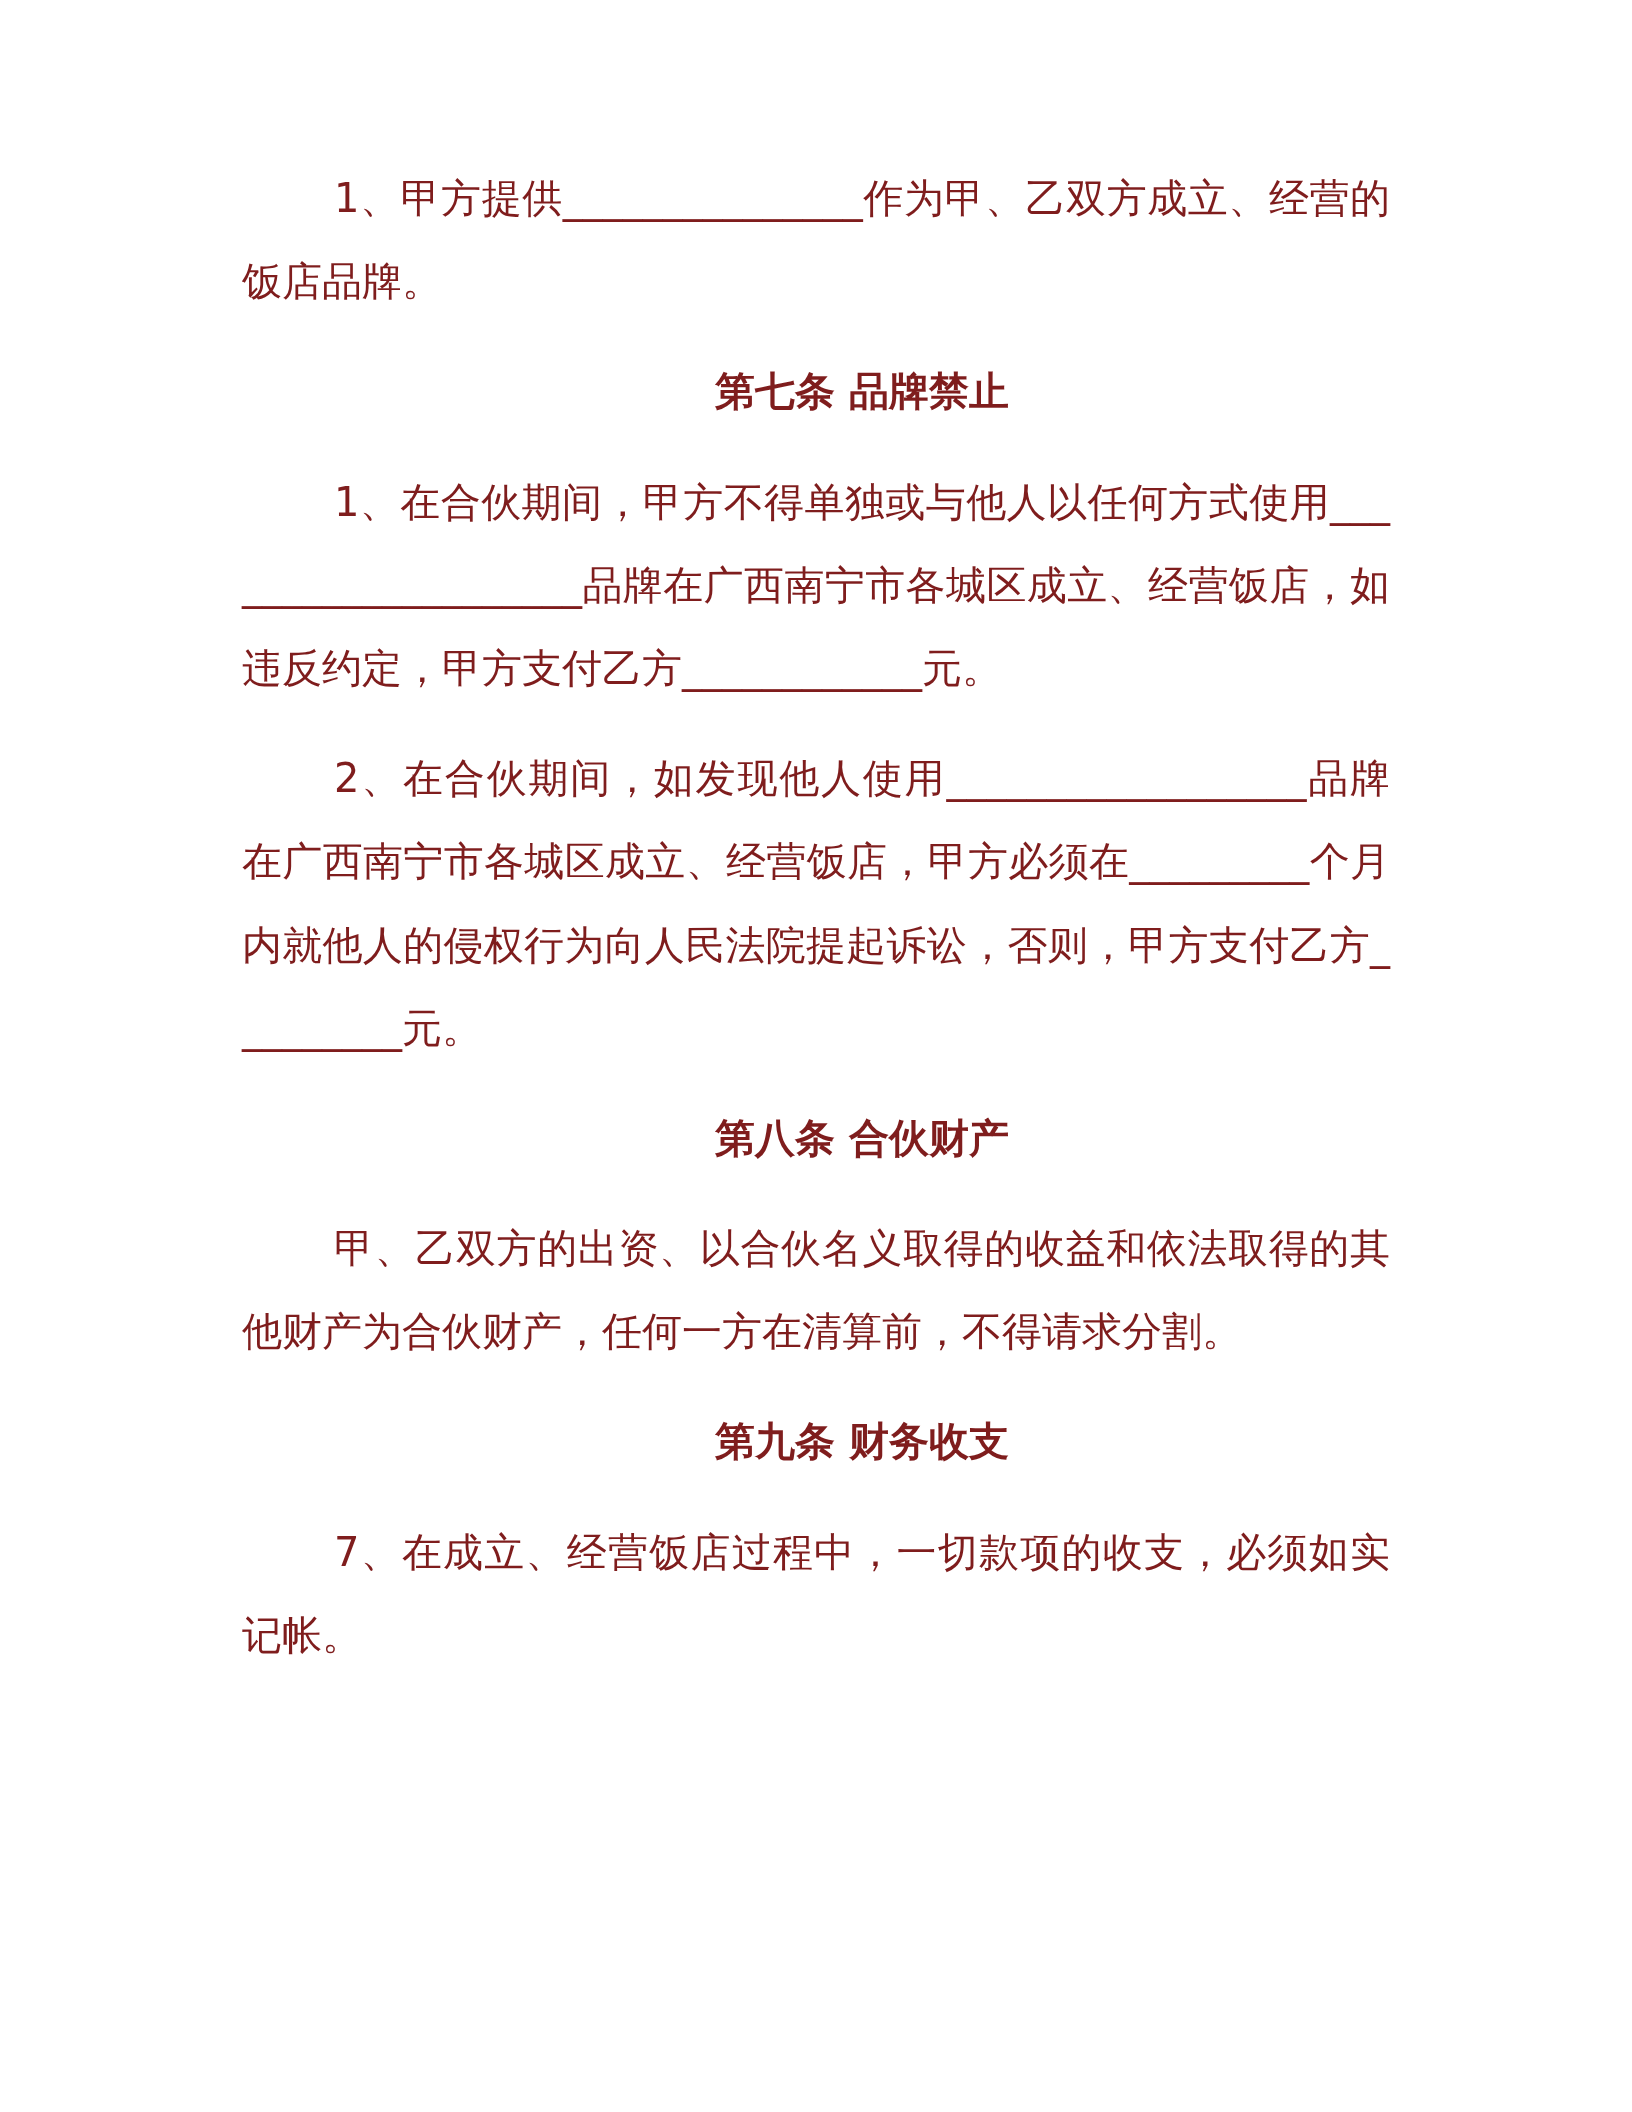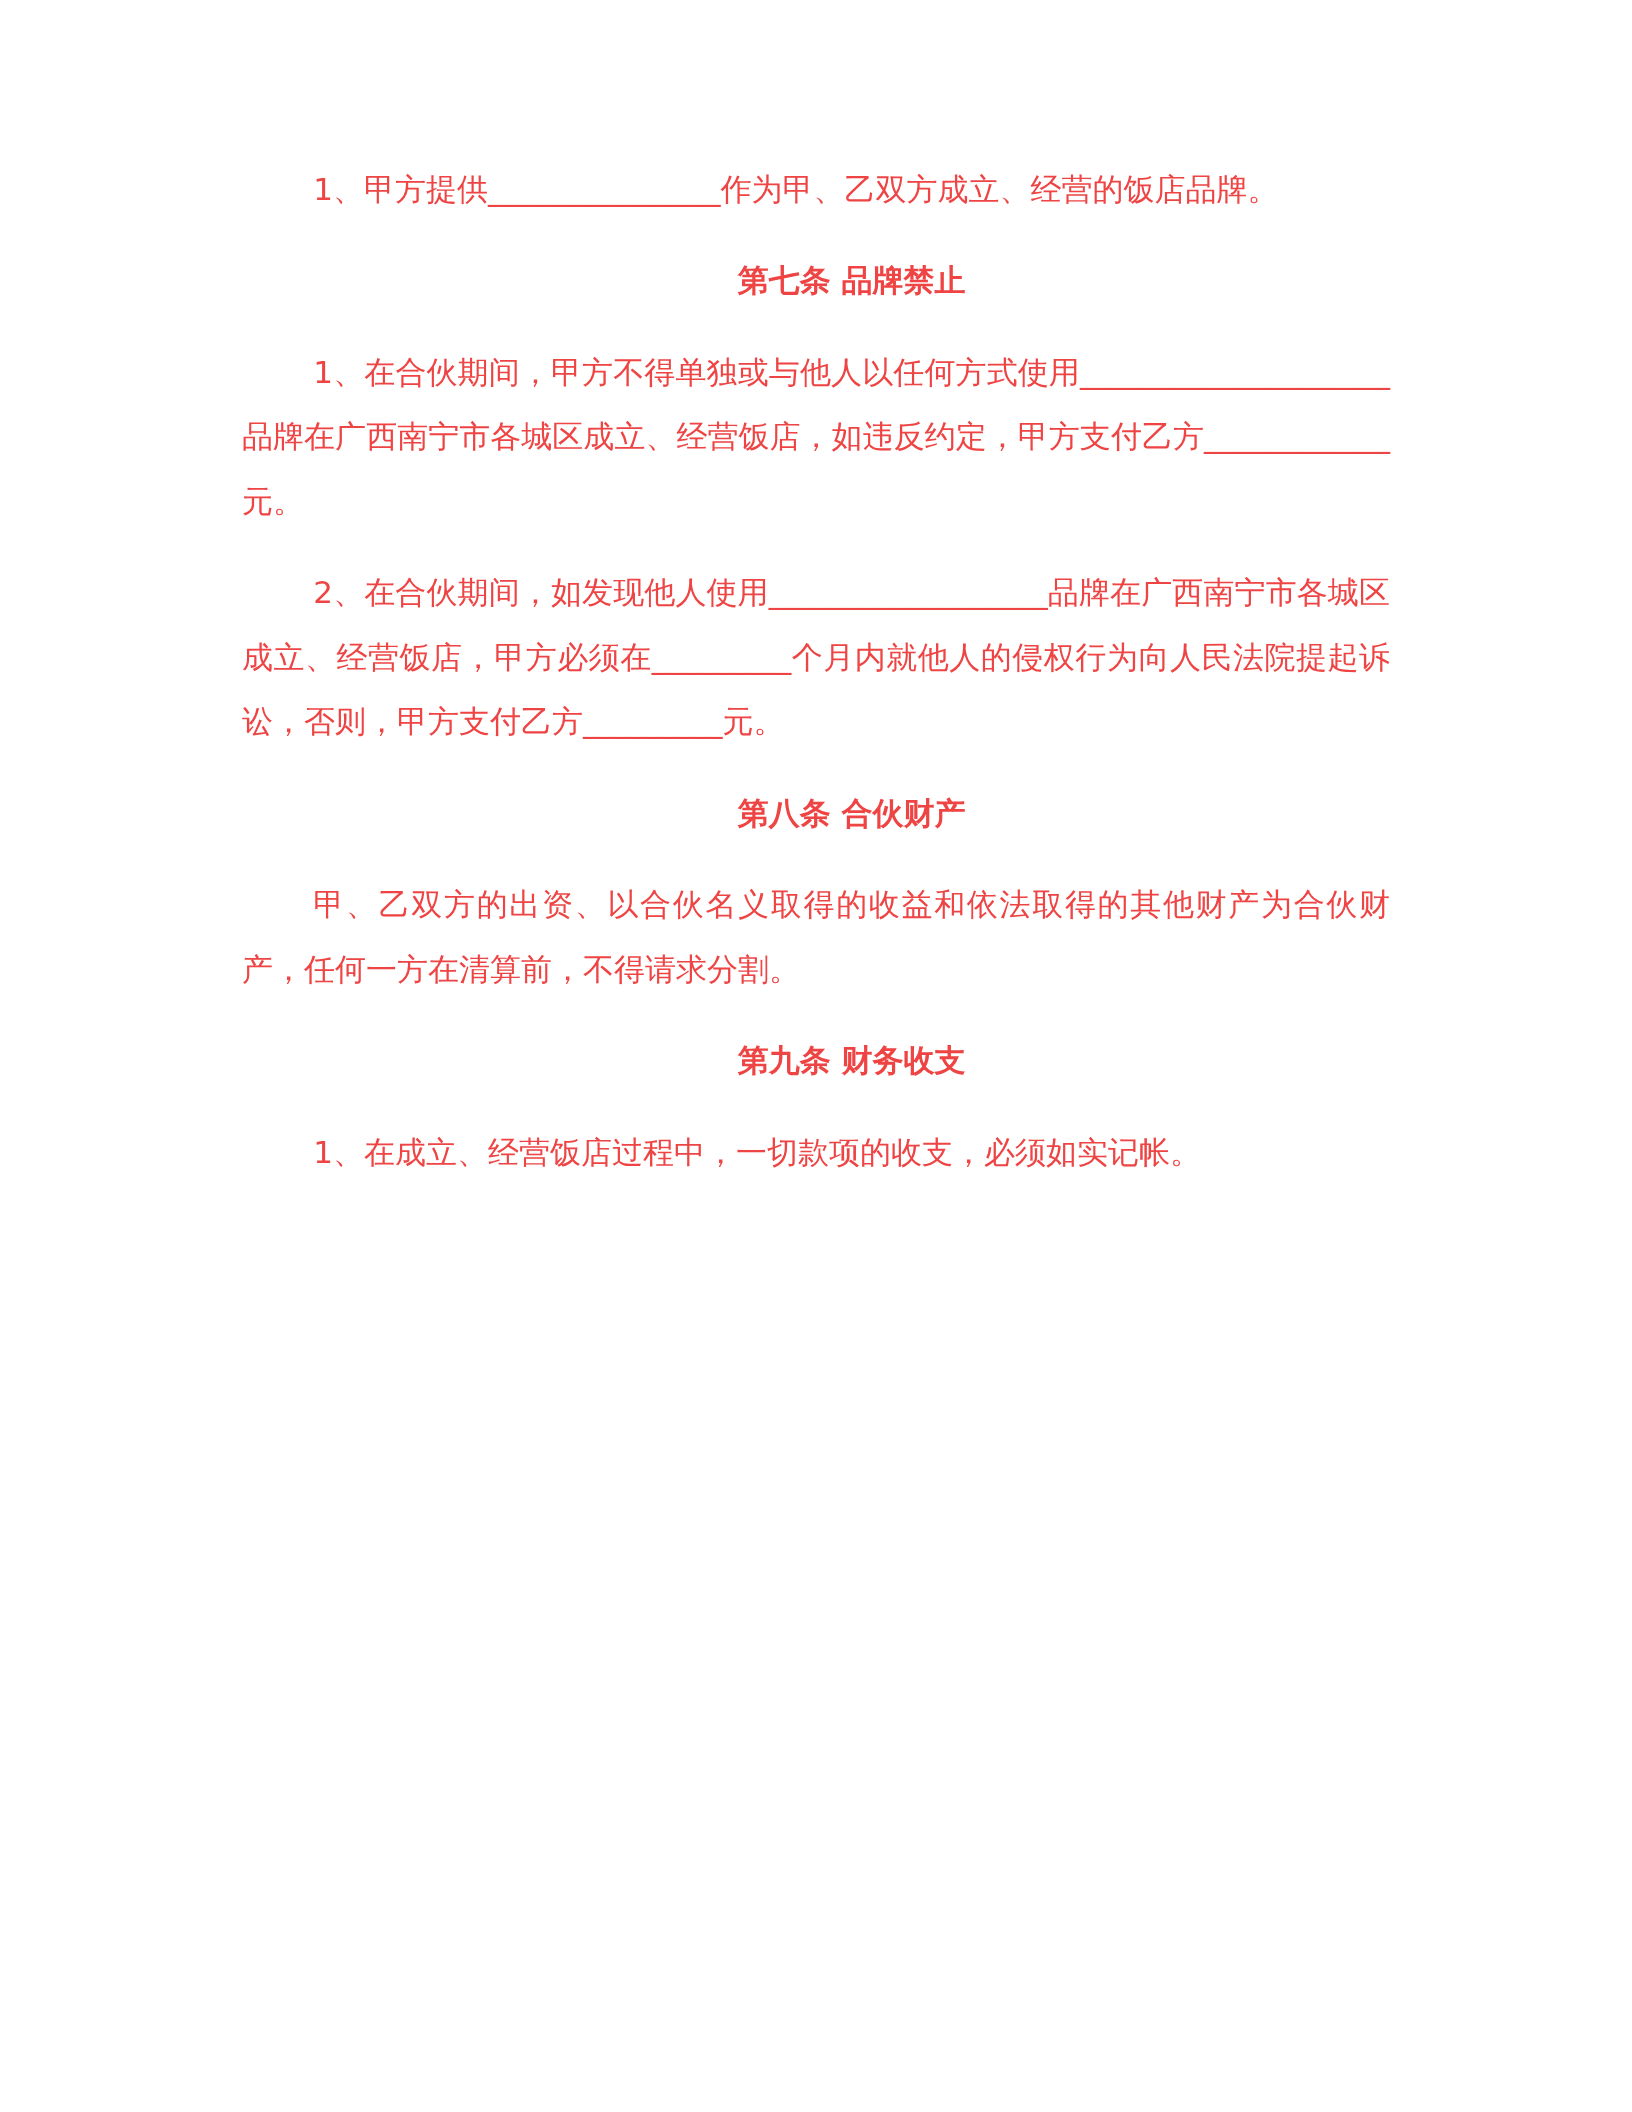--- a/index.html
+++ b/index.html
@@ -15,23 +15,23 @@
   }
   .page {
     box-sizing: border-box;
     width: 1632px;
     height: 2112px;
     padding: 130px 242px 60px 242px;
     background: #ffffff;
   }
   .doc p {
     font-family: "DejaVu Sans", sans-serif;
-    font-size: 31px;
+    font-size: 40px;
     line-height: 2.08;
-    color: #ef4444;
+    color: #7f1d1d;
     text-align: justify;
     margin: 27px 0;
     text-indent: 2.3em;
     font-weight: 400;
     word-break: break-all;
   }
   .doc p.heading {
     font-weight: 700;
     text-align: center;
   }
@@ -41,15 +41,15 @@
 
 <div class="page">
   <div class="doc">
     <p class="body">1、甲方提供_______________作为甲、乙双方成立、经营的饭店品牌。</p>
     <p class="heading">第七条 品牌禁止</p>
     <p class="body">1、在合伙期间，甲方不得单独或与他人以任何方式使用____________________品牌在广西南宁市各城区成立、经营饭店，如违反约定，甲方支付乙方____________元。</p>
     <p class="body">2、在合伙期间，如发现他人使用__________________品牌在广西南宁市各城区成立、经营饭店，甲方必须在_________个月内就他人的侵权行为向人民法院提起诉讼，否则，甲方支付乙方_________元。</p>
     <p class="heading">第八条 合伙财产</p>
     <p class="body">甲、乙双方的出资、以合伙名义取得的收益和依法取得的其他财产为合伙财产，任何一方在清算前，不得请求分割。</p>
     <p class="heading">第九条 财务收支</p>
-    <p class="body">1、在成立、经营饭店过程中，一切款项的收支，必须如实记帐。</p>
+    <p class="body">7、在成立、经营饭店过程中，一切款项的收支，必须如实记帐。</p>
   </div>
 </div>
 
 </body></html>

